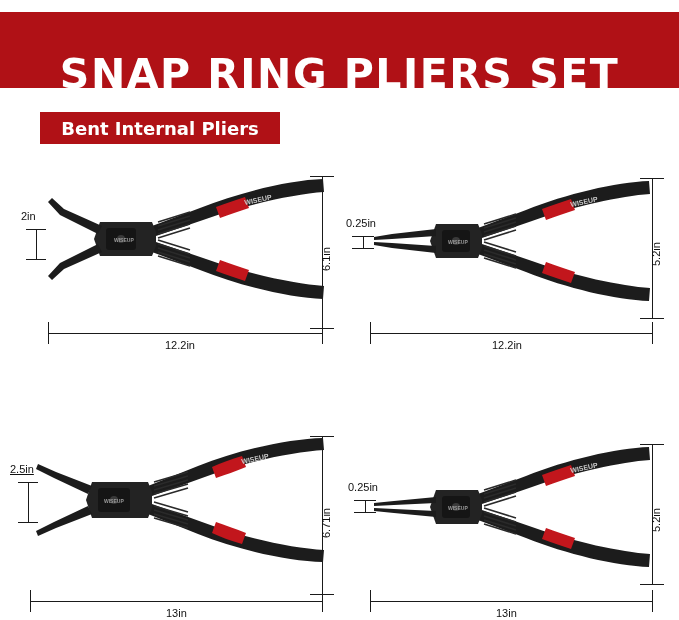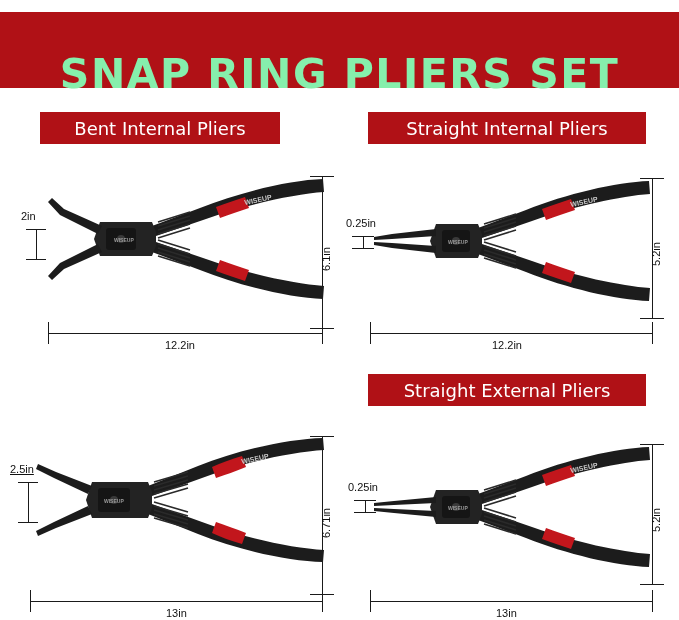--- a/index.html
+++ b/index.html
@@ -22,21 +22,21 @@
     left: 0;
     top: 12px;
     width: 679px;
     height: 76px;
     background: #b01116;
     display: flex;
     align-items: center;
     justify-content: center;
   }
   .banner-title {
-    color: #86efac;
+    color: #ffffff;
     font-size: 41px;
     font-weight: bold;
     letter-spacing: 1.5px;
     font-family: "DejaVu Sans", sans-serif;
     white-space: nowrap;
     margin-top: 47px;
   }
 
   
   .grid {
@@ -56,21 +56,21 @@
   .panel.p2 { left: 0;   top: 262px; }
   .panel.p3 { left: 340px; top: 262px; }
 
   .panel-label {
     position: absolute;
     top: 16px;
     height: 32px;
     background: #b01116;
     color: #ffffff;
     font-size: 18px;
-    font-weight: normal;
+    font-weight: bold;
     display: flex;
     align-items: center;
     justify-content: center;
     font-family: "DejaVu Sans", sans-serif;
     white-space: nowrap;
     padding: 0 10px;
     box-sizing: border-box;
   }
   .panel.p0 .panel-label { left: 40px;  width: 240px; }
   .panel.p1 .panel-label { left: 28px;  width: 278px; }
@@ -151,21 +151,20 @@
       <path d="M62 52 L 24 35 L 12 24 L 8 28 L 20 41 L 58 60 Z" fill="#1c1c1c"></path>
 
       <path d="M62 78 L 24 95 L 12 106 L 8 102 L 20 89 L 58 70 Z" fill="#1c1c1c"></path>
 
       <text x="205" y="31" font-family="Liberation Sans, sans-serif" font-size="7" font-weight="bold" fill="#c9c9c9" transform="rotate(-12 205 31)">WISEUP</text>
       <text x="74" y="68" font-family="Liberation Sans, sans-serif" font-size="5" font-weight="bold" fill="#9a9a9a">WISEUP</text>
     </svg>
   </div>
 
   <div class="panel p1">
-    <div class="panel-label">Straight Internal Pliers</div>
 
     <div class="gline h" style="left:300px; top:82px; width:24px;"></div>
     <div class="gline h" style="left:300px; top:222px; width:24px;"></div>
     <div class="gline v" style="left:312px; top:82px; height:140px;"></div>
     <div class="dim vert" style="left:310px; top:170px;">5.2in</div>
 
     <div class="gline v" style="left:30px; top:226px; height:22px;"></div>
     <div class="gline v" style="left:312px; top:226px; height:22px;"></div>
     <div class="gline h" style="left:30px; top:237px; width:283px;"></div>
     <div class="dim" style="left:152px; top:243px;">12.2in</div>
@@ -226,21 +225,20 @@
       <circle cx="84" cy="70" r="4" fill="#3a3a3a"></circle>
 
       <path d="M62 56 L 26 42 L 8 34 L 6 39 L 24 48 L 58 64 Z" fill="#1c1c1c"></path>
       <path d="M62 84 L 26 98 L 8 106 L 6 101 L 24 92 L 58 76 Z" fill="#1c1c1c"></path>
       <text x="212" y="34" font-family="Liberation Sans, sans-serif" font-size="7" font-weight="bold" fill="#c9c9c9" transform="rotate(-12 212 34)">WISEUP</text>
       <text x="74" y="73" font-family="Liberation Sans, sans-serif" font-size="5" font-weight="bold" fill="#9a9a9a">WISEUP</text>
     </svg>
   </div>
 
   <div class="panel p3">
-    <div class="panel-label">Straight External Pliers</div>
 
     <div class="gline h" style="left:300px; top:86px; width:24px;"></div>
     <div class="gline h" style="left:300px; top:226px; width:24px;"></div>
     <div class="gline v" style="left:312px; top:86px; height:140px;"></div>
     <div class="dim vert" style="left:310px; top:174px;">5.2in</div>
 
     <div class="gline v" style="left:30px; top:232px; height:22px;"></div>
     <div class="gline v" style="left:312px; top:232px; height:22px;"></div>
     <div class="gline h" style="left:30px; top:243px; width:283px;"></div>
     <div class="dim" style="left:156px; top:249px;">13in</div>

